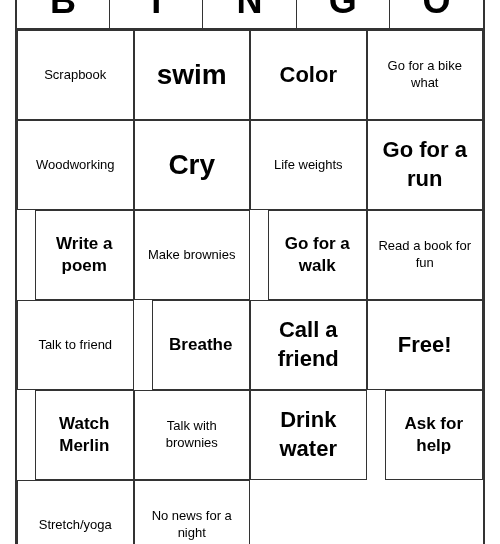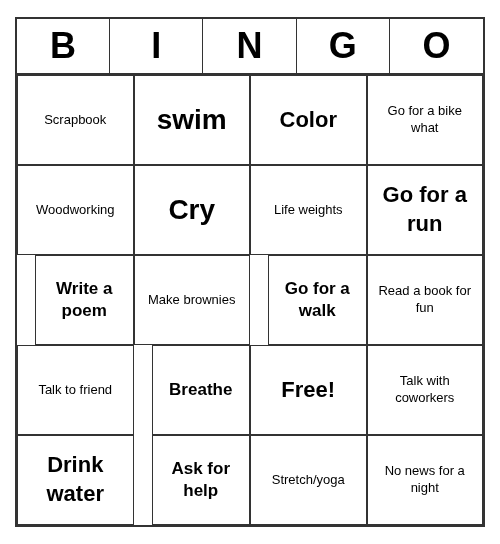--- a/index.html
+++ b/index.html
@@ -80,20 +80,22 @@
       <div class="bingo-cell">Woodworking</div>
       <div class="bingo-cell xlarge-text">Cry</div>
       <div class="bingo-cell">Life weights</div>
       <div class="bingo-cell large-text">Go for a run</div>
       <div class="bingo-cell medium-text">Write a poem</div>
       <div class="bingo-cell">Make brownies</div>
       <div class="bingo-cell medium-text">Go for a walk</div>
       <div class="bingo-cell">Read a book for fun</div>
       <div class="bingo-cell">Talk to friend</div>
       <div class="bingo-cell medium-text">Breathe</div>
+      <div class="bingo-cell large-text">Call a friend</div>
       <div class="bingo-cell large-text">Free!</div>
-      <div class="bingo-cell">Talk with coworkers</div>
+      <div class="bingo-cell medium-text">Watch Merlin</div>
+      <div class="bingo-cell">Talk with brownies</div>
       <div class="bingo-cell large-text">Drink water</div>
       <div class="bingo-cell medium-text">Ask for help</div>
       <div class="bingo-cell">Stretch/yoga</div>
       <div class="bingo-cell">No news for a night</div>
     </div>
 </div>
 
 </body></html>

